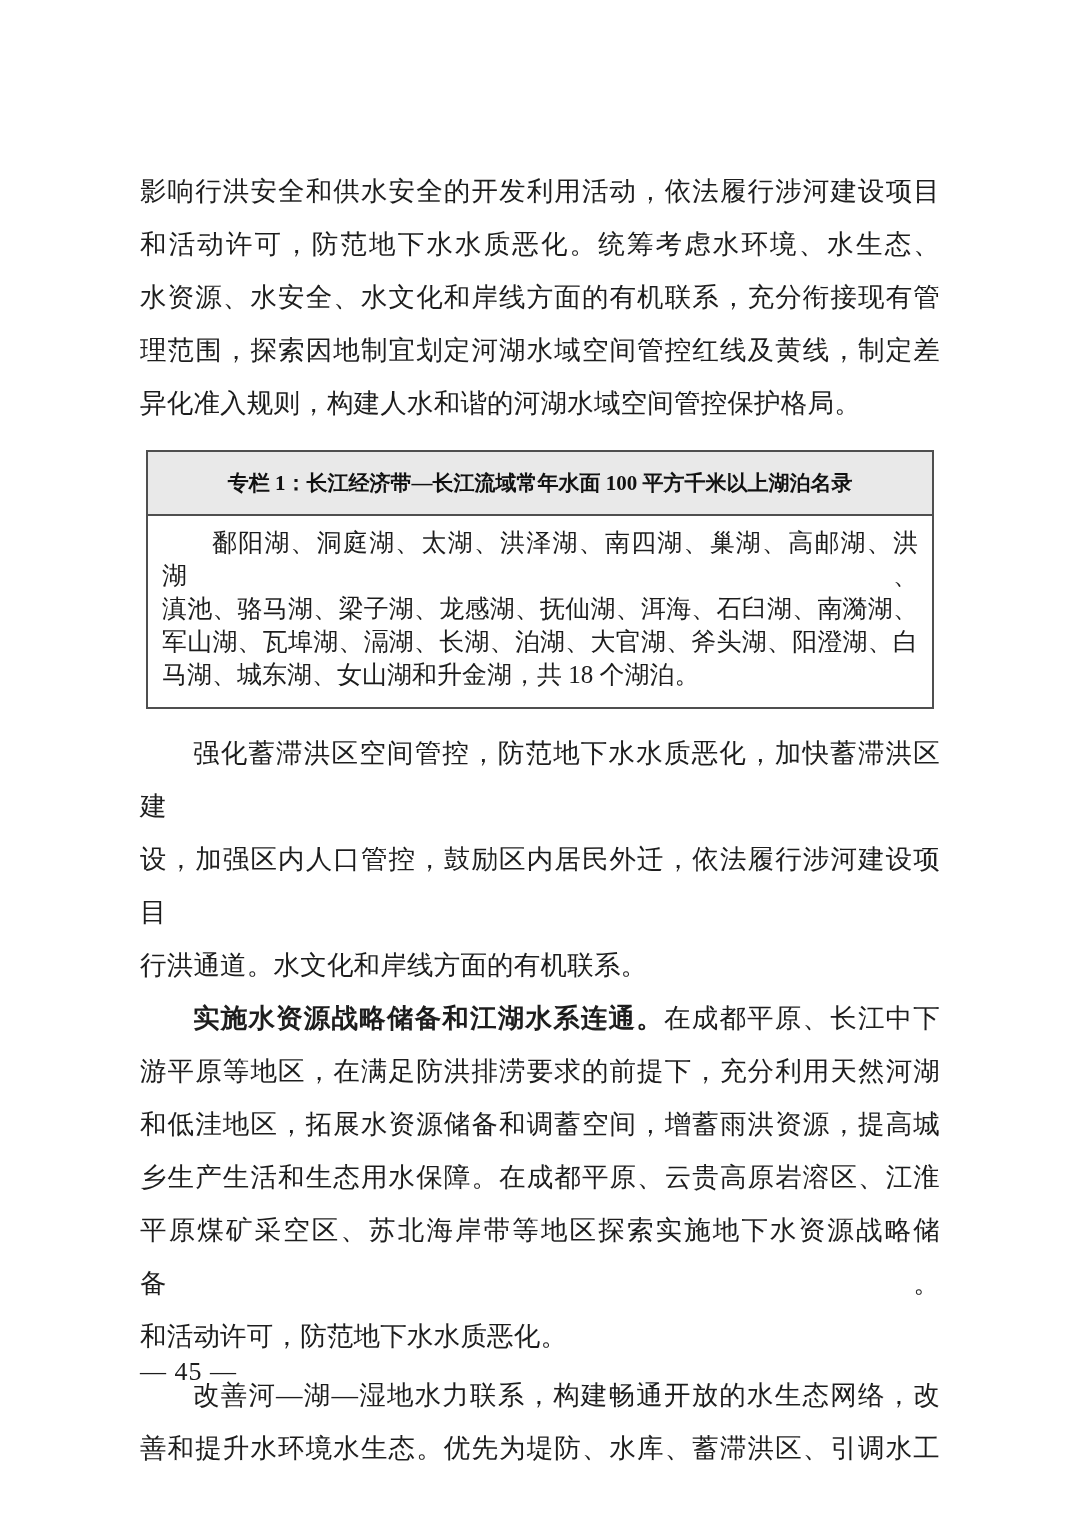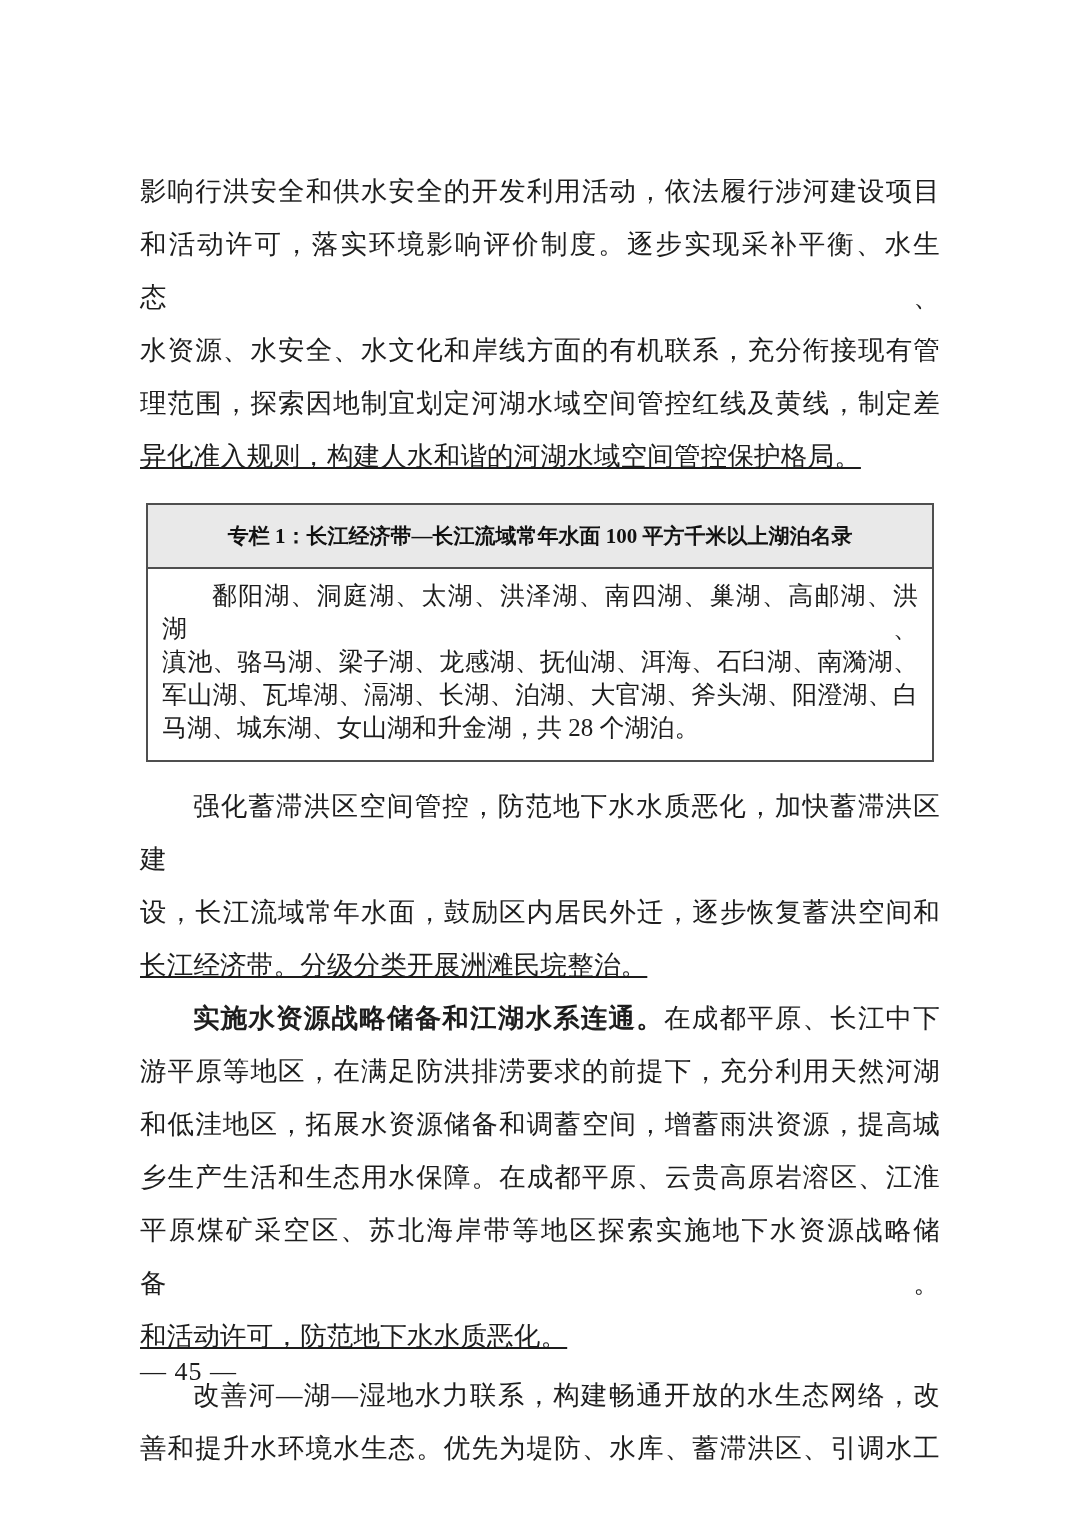--- a/index.html
+++ b/index.html
@@ -17,21 +17,21 @@
   }
   .para { margin: 0; }
   .line {
     font-size: 26.5px;
     line-height: 53px;
     text-align: justify;
     text-align-last: justify;
     -moz-text-align-last: justify;
     letter-spacing: 0.2px;
   }
-  .line.lastline { text-align-last: left; text-decoration: underline; -moz-text-align-last: left; }
+  .line.lastline { text-align-last: left; -moz-text-align-last: left; }
   .indent { text-indent: 2em; }
   .bold-lead { font-weight: 700; }
   .column-box {
     border: 2px solid #4f4f4f;
     margin: 20px 6px 18px 6px;
   }
   .column-box-header {
     background: #e9e9e9;
     border-bottom: 2px solid #4f4f4f;
     text-align: center;
@@ -60,40 +60,40 @@
     letter-spacing: 1px;
   }
 </style>
 </head>
 <body>
 
 <div class="page">
 
   <div class="para">
     <div class="line">影响行洪安全和供水安全的开发利用活动，依法履行涉河建设项目</div>
-    <div class="line">和活动许可，落实环境影响评价制度。逐步实现采补平衡、水生态、</div>
+    <div class="line">和活动许可，防范地下水水质恶化。统筹考虑水环境、水生态、</div>
     <div class="line">水资源、水安全、水文化和岸线方面的有机联系，充分衔接现有管</div>
     <div class="line">理范围，探索因地制宜划定河湖水域空间管控红线及黄线，制定差</div>
     <div class="line lastline">异化准入规则，构建人水和谐的河湖水域空间管控保护格局。</div>
   </div>
 
   <div class="column-box">
     <div class="column-box-header">专栏 1：长江经济带—长江流域常年水面 100 平方千米以上湖泊名录</div>
     <div class="column-box-body">
       <div class="bline indent">鄱阳湖、洞庭湖、太湖、洪泽湖、南四湖、巢湖、高邮湖、洪湖、</div>
       <div class="bline">滇池、骆马湖、梁子湖、龙感湖、抚仙湖、洱海、石臼湖、南漪湖、</div>
       <div class="bline">军山湖、瓦埠湖、滆湖、长湖、泊湖、大官湖、斧头湖、阳澄湖、白</div>
-      <div class="bline lastline">马湖、城东湖、女山湖和升金湖，共 28 个湖泊。</div>
+      <div class="bline lastline">马湖、城东湖、女山湖和升金湖，共 18 个湖泊。</div>
     </div>
   </div>
 
   <div class="para">
     <div class="line indent">强化蓄滞洪区空间管控，防范地下水水质恶化，加快蓄滞洪区建</div>
-    <div class="line">设，长江流域常年水面，鼓励区内居民外迁，逐步恢复蓄洪空间和</div>
-    <div class="line lastline">长江经济带。分级分类开展洲滩民垸整治。</div>
+    <div class="line">设，加强区内人口管控，鼓励区内居民外迁，依法履行涉河建设项目</div>
+    <div class="line lastline">行洪通道。水文化和岸线方面的有机联系。</div>
   </div>
 
   <div class="para">
     <div class="line indent">
       <span class="bold-lead">实施水资源战略储备和江湖水系连通。</span><span>在成都平原、长江中下</span>
     </div>
     <div class="line">游平原等地区，在满足防洪排涝要求的前提下，充分利用天然河湖</div>
     <div class="line">和低洼地区，拓展水资源储备和调蓄空间，增蓄雨洪资源，提高城</div>
     <div class="line">乡生产生活和生态用水保障。在成都平原、云贵高原岩溶区、江淮</div>
     <div class="line">平原煤矿采空区、苏北海岸带等地区探索实施地下水资源战略储备。</div>

